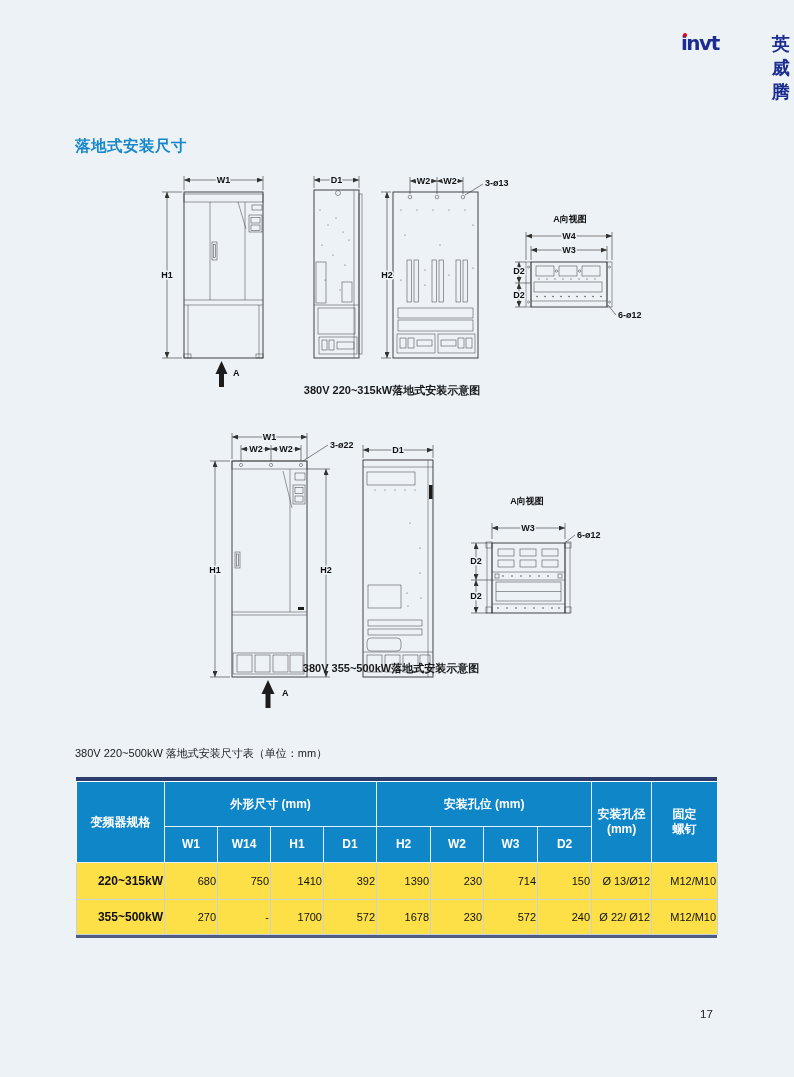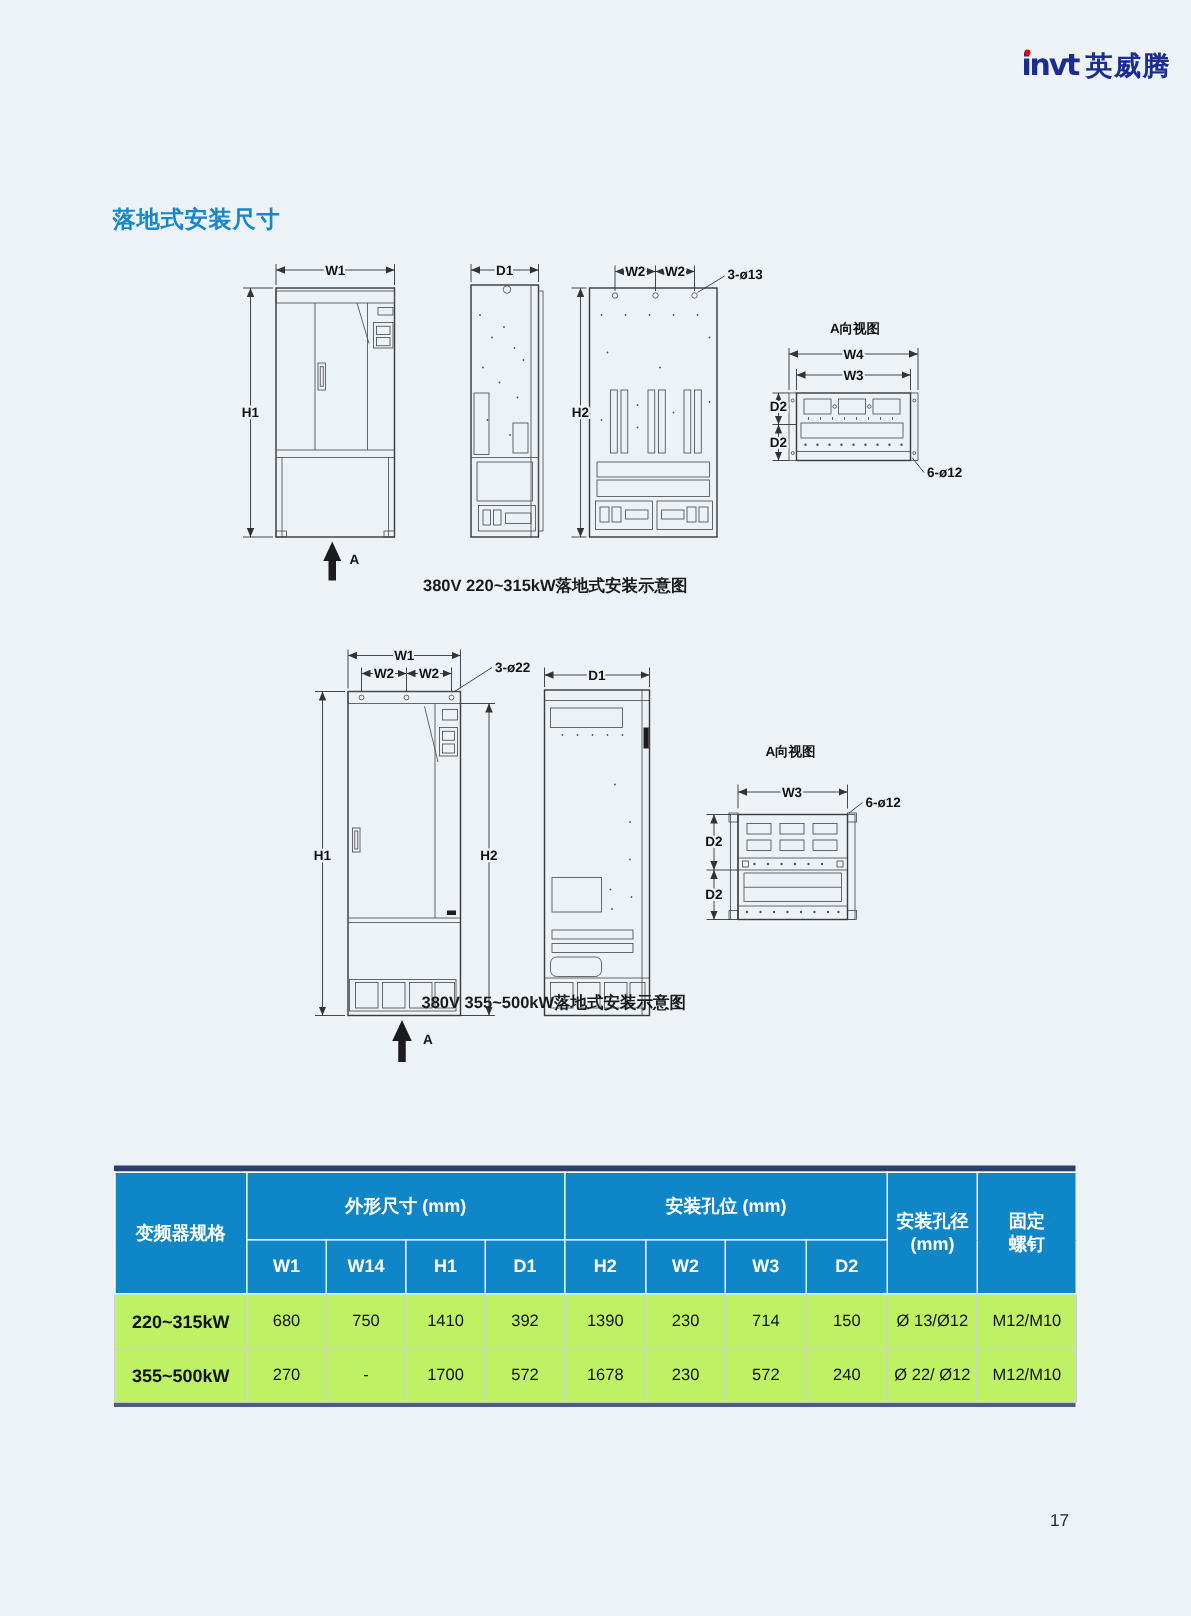--- a/index.html
+++ b/index.html
@@ -1,20 +1,20 @@
 <!DOCTYPE html>
 <html><head>
 <meta charset="utf-8">
 <style>
   html,body{margin:0;padding:0;background:#edf2f7;}
   .page{position:relative;width:794px;height:1077px;background:#edf2f7;
         font-family:"Liberation Sans",sans-serif;overflow:hidden;}
 
   
-  .logo{position:absolute;left:681px;top:32px;display:flex;align-items:baseline;}
+  .logo{position:absolute;left:681px;top:32px;display:flex;align-items:baseline;gap:48px;}
   .logo .latin{position:relative;font-family:"DejaVu Sans",sans-serif;font-weight:900;
         font-size:20px;line-height:1;color:#1b2d91;letter-spacing:-1.5px;}
   .logo .reddot{position:absolute;left:1.5px;top:0.5px;width:4px;height:4px;
         border-radius:50%;background:#e60012;}
   .logo .cn{font-size:18px;font-weight:bold;color:#1b2d91;margin-left:5px;letter-spacing:1px;}
 
   .sec-title{position:absolute;left:75px;top:136px;font-size:15.5px;font-weight:bold;
         color:#1687c9;letter-spacing:.5px;}
 
   .fig1{position:absolute;left:155px;top:170px;}
@@ -23,38 +23,38 @@
   
   .ol{fill:none;stroke:#3b3b3b;stroke-width:.95;}
   .tl{fill:none;stroke:#4a4a4a;stroke-width:.55;}
   .dim{fill:none;stroke:#333;stroke-width:.6;}
   .fillb{fill:#1c1c1c;stroke:none;}
   .dot{fill:#555;stroke:none;}
   .dlbl{font-size:9px;font-weight:600;fill:#111;paint-order:stroke;stroke:#edf2f7;
         stroke-width:3px;stroke-linejoin:round;}
   .vlbl{font-size:9px;font-weight:bold;fill:#111;}
 
-  .fig-caption{position:absolute;width:220px;font-size:11px;
+  .fig-caption{position:absolute;width:220px;text-align:center;font-size:11px;
         font-weight:bold;color:#1a1a1a;}
   .cap1{left:282px;top:383px;}
   .cap2{left:281px;top:661px;}
 
   .tbl-title{position:absolute;left:75px;top:746px;font-size:11px;color:#1a1a1a;}
 
   
   .tbl-wrap{position:absolute;left:76px;top:777px;width:641px;
         border-top:4px solid #2c3e6d;border-bottom:3px solid #4d5c80;}
   table{width:100%;border-collapse:collapse;table-layout:fixed;}
   thead th{background:#0e86c8;color:#fff;font-weight:bold;font-size:12px;
         border:1px solid rgba(255,255,255,.9);text-align:center;vertical-align:middle;
         white-space:pre-line;line-height:1.25;}
   thead tr.r1 th{height:42px;}
   thead tr.r2 th{height:33px;}
-  tbody td{background:#bef264;border:1px solid #c9d2dc;font-size:11px;color:#111;
-        text-align:center;vertical-align:middle;}
+  tbody td{background:#fde047;border:1px solid #c9d2dc;font-size:11px;color:#111;
+        text-align:right;vertical-align:middle;}
   tbody tr.d1 td{height:34px;}
   tbody tr.d2 td{height:32px;margin-left:48px;}
   tbody td.spec{font-weight:bold;font-size:12px;}
 
   .pagenum{position:absolute;left:700px;top:1008px;font-size:11.5px;color:#222;}
 </style>
 </head>
 <body>
 
 <div class="page">
@@ -400,20 +400,21 @@
       <line class="dim" x1="292" y1="185" x2="276" y2="185"></line>
       <line class="dim" x1="281" y1="115" x2="281" y2="152" marker-start="url(#f2a)" marker-end="url(#f2a)"></line>
       <line class="dim" x1="281" y1="152" x2="281" y2="185" marker-start="url(#f2a)" marker-end="url(#f2a)"></line>
       <text class="dlbl" x="281" y="136" text-anchor="middle">D2</text>
       <text class="dlbl" x="281" y="171" text-anchor="middle">D2</text>
     </g>
   </svg>
 
   <div class="fig-caption cap2">380V 355~500kW落地式安装示意图</div>
 
+  <div class="tbl-title tbl-title" style="position:absolute;left:75px;top:746px;font-size:11px;color:#1a1a1a;">380V 220~500kW 落地式安装尺寸表（单位：mm）</div>
 
   <div class="tbl-wrap">
     <table>
       <colgroup>
         <col style="width:88px">
           <col style="width:53px">
           <col style="width:53px">
         <col style="width:53px">
           <col style="width:53px">
           <col style="width:54px">

